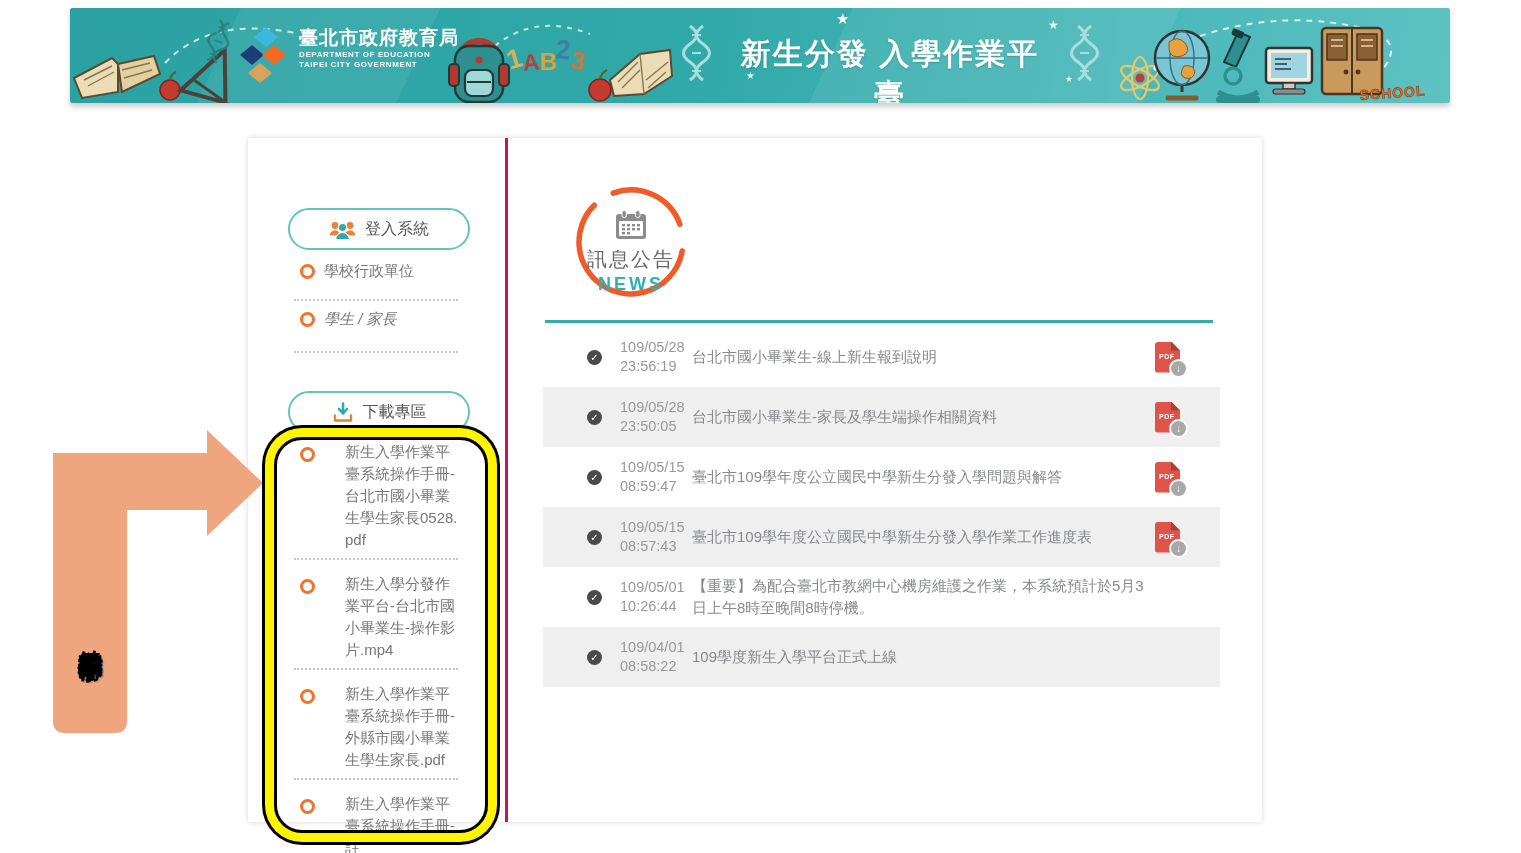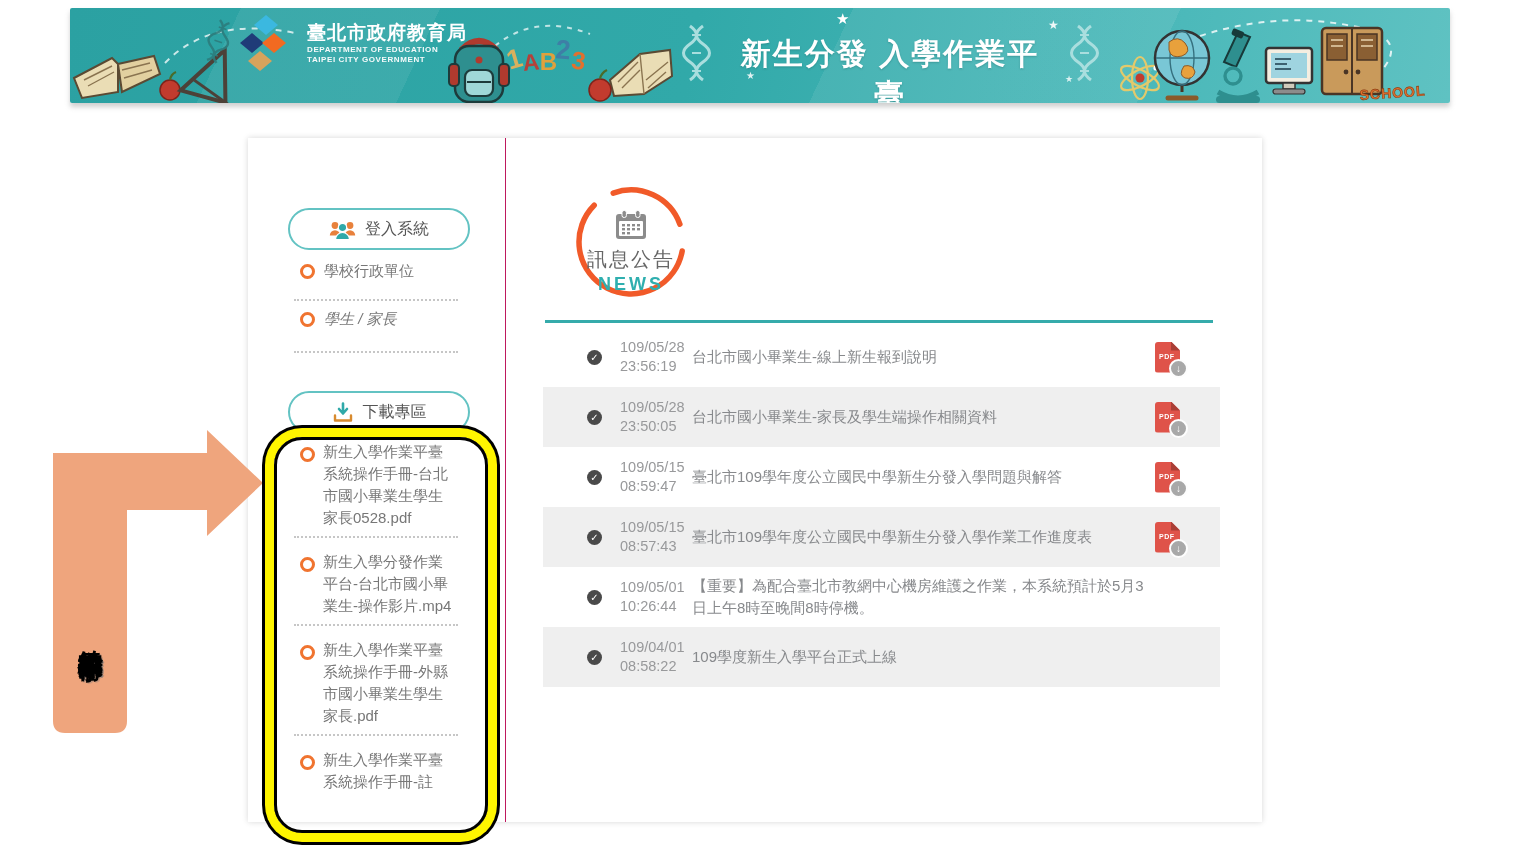--- a/index.html
+++ b/index.html
@@ -6,55 +6,55 @@
   .page{position:relative;width:1521px;height:853px;overflow:hidden;background:#fff;
         font-family:"Liberation Sans","DejaVu Sans",sans-serif;}
 
   
   .banner{position:absolute;left:70px;top:8px;width:1380px;height:95px;
     background:linear-gradient(100deg,#2ba1a2 0%,#31a9a9 45%,#4cb9ba 80%,#5fc2c2 100%);
     border-radius:2px;box-shadow:0 4px 5px rgba(150,150,150,.45);overflow:hidden;}
   .banner::before{content:"";position:absolute;inset:0;
     background:linear-gradient(115deg,transparent 12%,rgba(255,255,255,.07) 12%,rgba(255,255,255,.07) 26%,transparent 26%,transparent 55%,rgba(255,255,255,.08) 55%,rgba(255,255,255,.08) 78%,transparent 78%);}
   .banner-decor{position:absolute;left:0;top:0;}
-  .logo{position:absolute;left:163px;top:6px;display:flex;align-items:center;gap:18px;}
+  .logo{position:absolute;left:163px;top:18px;display:flex;gap:10px;}
   .logo-text .lt1{color:#fff;font-size:19px;font-weight:bold;letter-spacing:1px;line-height:24px;}
   .logo-text .lt2,.logo-text .lt3{color:#fff;font-size:8px;letter-spacing:.6px;line-height:10px;font-weight:bold;opacity:.95;}
   .platform-title{position:absolute;left:655px;top:26px;width:330px;text-align:center;
     color:#fff;font-size:30px;font-weight:bold;letter-spacing:2px;text-shadow:0 1px 2px rgba(0,60,60,.25);}
   .numbers-decor{position:absolute;left:437px;top:32px;width:90px;font-weight:bold;font-size:27px;transform:rotate(-6deg);}
   .numbers-decor span{display:inline-block;}
   .numbers-decor .n0{color:#D9B05E;transform:rotate(-10deg);}
   .numbers-decor .n1{color:#B5413A;font-size:23px;transform:translateY(4px);}
   .numbers-decor .n2{color:#DFA13D;font-size:24px;transform:translateY(6px) rotate(6deg);}
   .numbers-decor .n3{color:#3E7FA6;transform:translateY(-4px) rotate(10deg);}
   .numbers-decor .n4{color:#E2702E;font-size:25px;transform:translateY(8px) rotate(14deg);}
   .star{position:absolute;color:#fff;}
 
   
   .card{position:absolute;left:248px;top:138px;width:1014px;height:684px;background:#fff;
     box-shadow:0 0 6px rgba(0,0,0,.16);}
-  .sidebar{position:absolute;left:0;top:0;width:257px;height:100%;border-right:1px solid #be185d;}
+  .sidebar{position:absolute;left:0;top:0;width:257px;height:100%;border-right:3px solid #be185d;}
   .pill-btn{position:absolute;left:40px;width:178px;height:38px;border:2px solid #63c3c3;border-radius:21px;
     background:#fff;display:flex;align-items:center;justify-content:center;gap:9px;
     color:#555;font-size:16px;cursor:pointer;}
   .login-btn{top:70px;}
   .dl-btn{top:253px;}
   .side-link{position:absolute;left:52px;display:flex;align-items:center;gap:9px;color:#777;font-size:15px;cursor:pointer;}
   .side-link1{top:124px;justify-content:center;}
   .side-link2{top:172px;font-style:italic;}
   .bullet{width:9px;height:9px;border:3px solid #F07430;border-radius:50%;flex:0 0 auto;background:#fff;}
   .dotted{border-top:2px dotted #c6c6c6;height:0;}
   .sep{position:absolute;left:46px;width:164px;}
   .sep1{top:161px;}
   .sep2{top:213px;}
   .dl-list{position:absolute;left:52px;top:303px;width:158px;}
   .dl-item{display:flex;align-items:flex-start;gap:8px;color:#777;font-size:15px;line-height:22px;cursor:pointer;}
   .dl-item .bullet{margin-top:6px;}
-  .dl-text{width:131px;word-break:break-all;}
+  .dl-text{width:131px;word-break:break-all;margin-left:22px;}
   .dl-dotted{margin:7px 0 13px -6px;width:164px;}
   .news-ring{position:absolute;left:325px;top:46px;}
   .calendar-wrap{position:absolute;left:366px;top:72px;}
   .news-heading{position:absolute;left:325px;top:108px;width:116px;text-align:center;color:#666;font-size:20px;letter-spacing:2px;}
   .news-subheading{position:absolute;left:325px;top:136px;width:116px;text-align:center;color:#2FAFAF;font-size:18px;font-weight:bold;letter-spacing:3px;}
   .news-divider{position:absolute;left:297px;top:182px;width:668px;height:3px;background:#35abab;}
   .news-list{position:absolute;left:295px;top:189px;width:677px;}
   .news-row{display:flex;align-items:center;height:60px;background:#fff;}
   .news-row.alt{background:#efefef;}
   .check{flex:0 0 auto;margin-left:44px;width:15px;height:15px;border-radius:50%;background:#4a4a4a;

